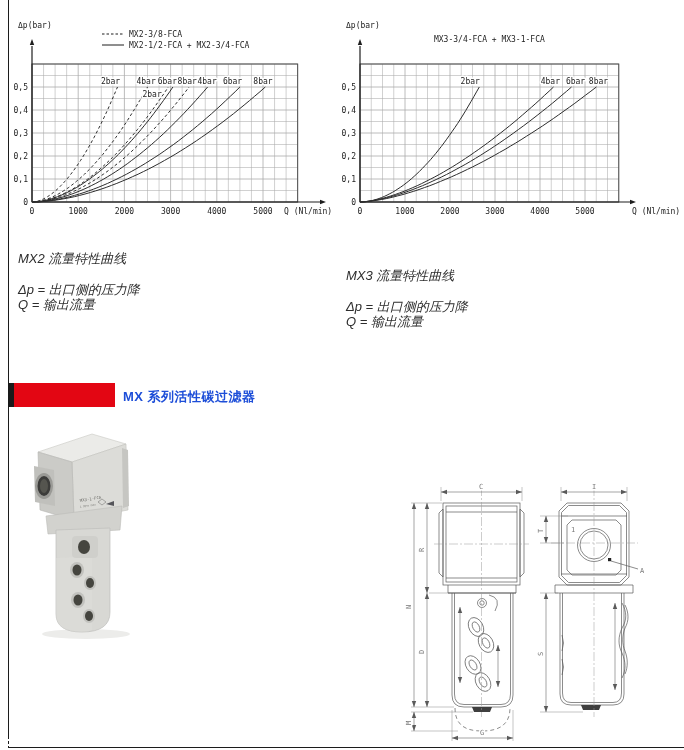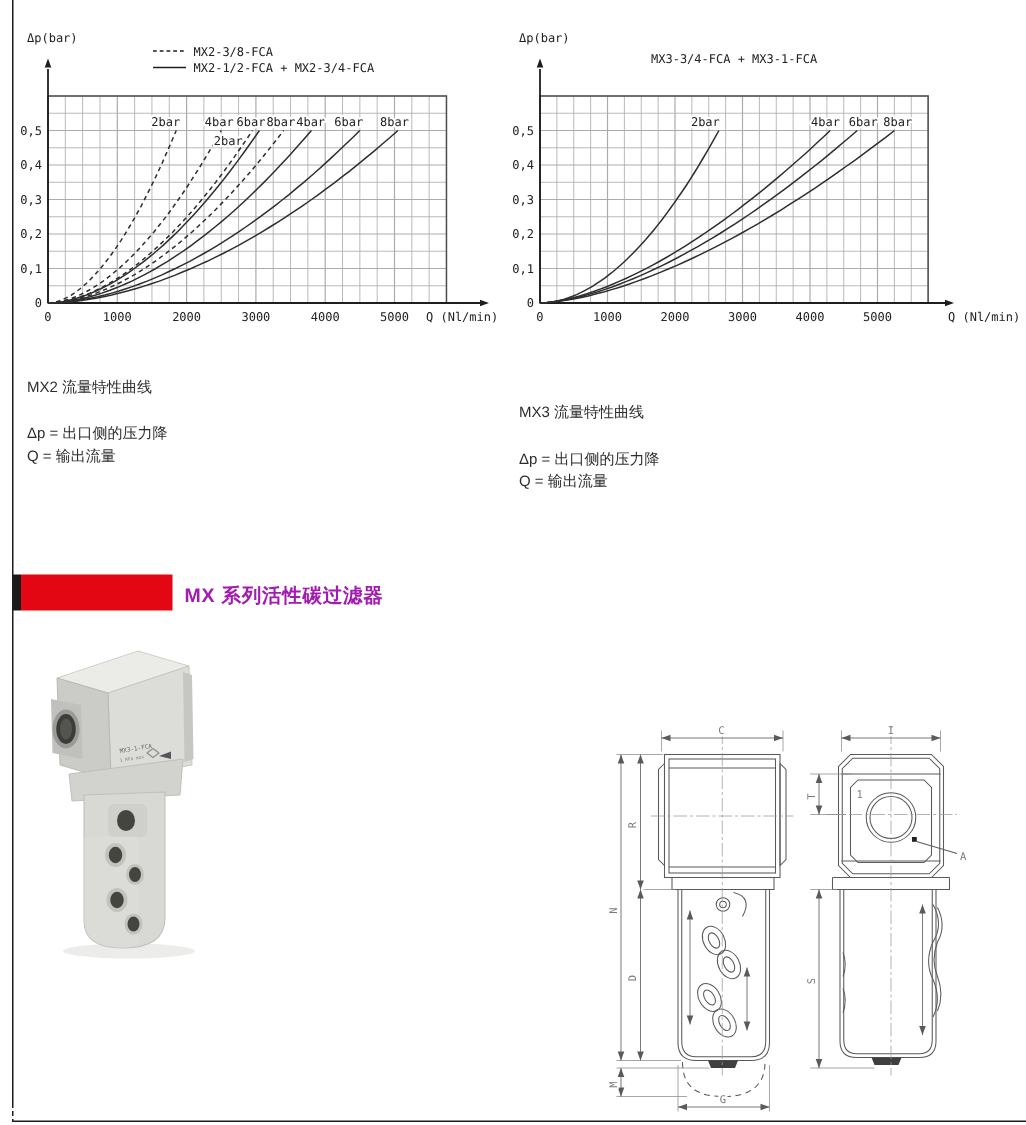--- a/index.html
+++ b/index.html
@@ -1,22 +1,22 @@
 <!DOCTYPE html>
 <html><head>
 <meta charset="utf-8">
 <style>
   html,body{margin:0;padding:0;background:#fff;}
   #page{position:relative;width:684px;height:750px;background:#fff;overflow:hidden;
         font-family:"Liberation Sans","DejaVu Sans",sans-serif;}
   .abs{position:absolute;}
   .border-line{background:#1c1c1c;}
-  .caption{font-size:10px;color:#2d2d2d;line-height:15px;}
+  .caption{font-size:13px;color:#2d2d2d;line-height:15px;font-style:italic;}
   .caption .cap-title{margin-bottom:16px;}
-  .banner-title{font-size:13px;font-weight:bold;color:#a21caf;letter-spacing:0.5px;}
+  .banner-title{font-size:13px;font-weight:bold;color:#1d4ed8;letter-spacing:0.5px;}
   svg text{font-family:"DejaVu Sans Mono","Liberation Mono",monospace;}
   .ct{font-size:8px;fill:#222;}
   .halo{paint-order:stroke;stroke:#ffffff;stroke-width:3px;stroke-linejoin:round;}
   .dimtxt{font-size:7px;fill:#7a7a7a;}
 </style>
 </head>
 <body>
 
 <div id="page">
 

